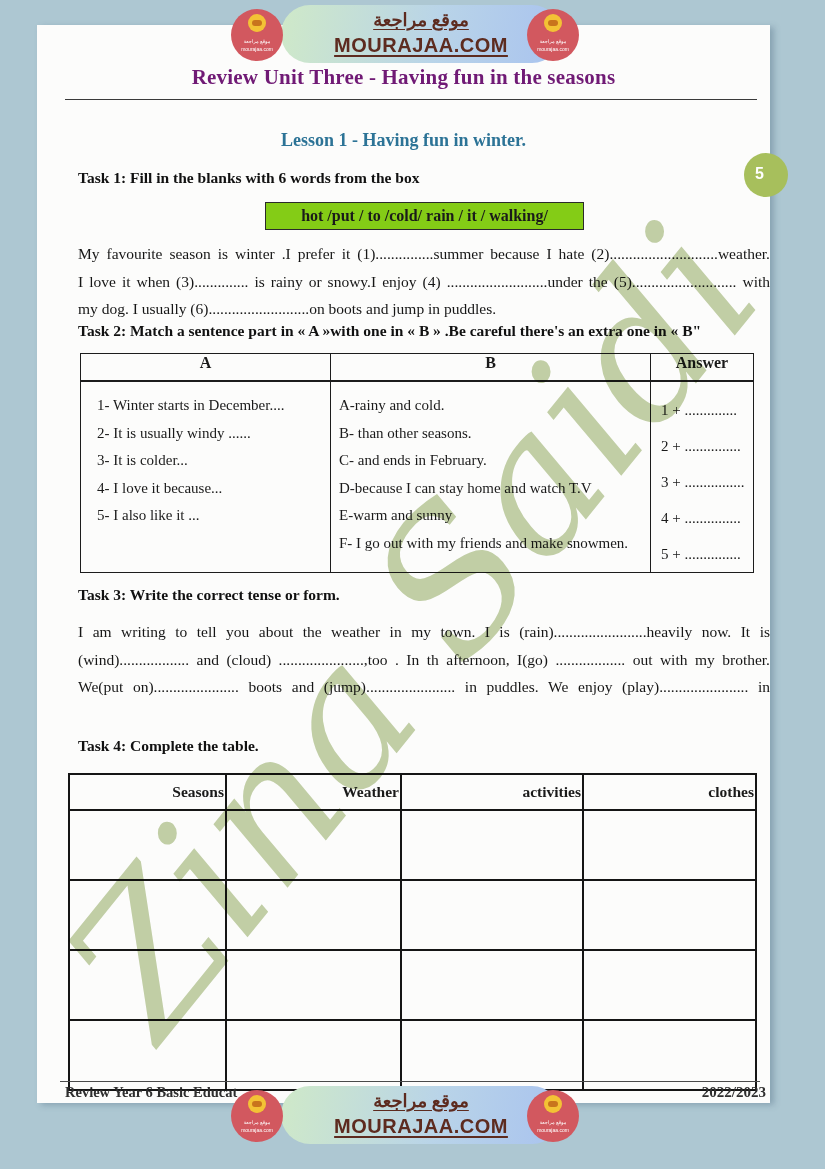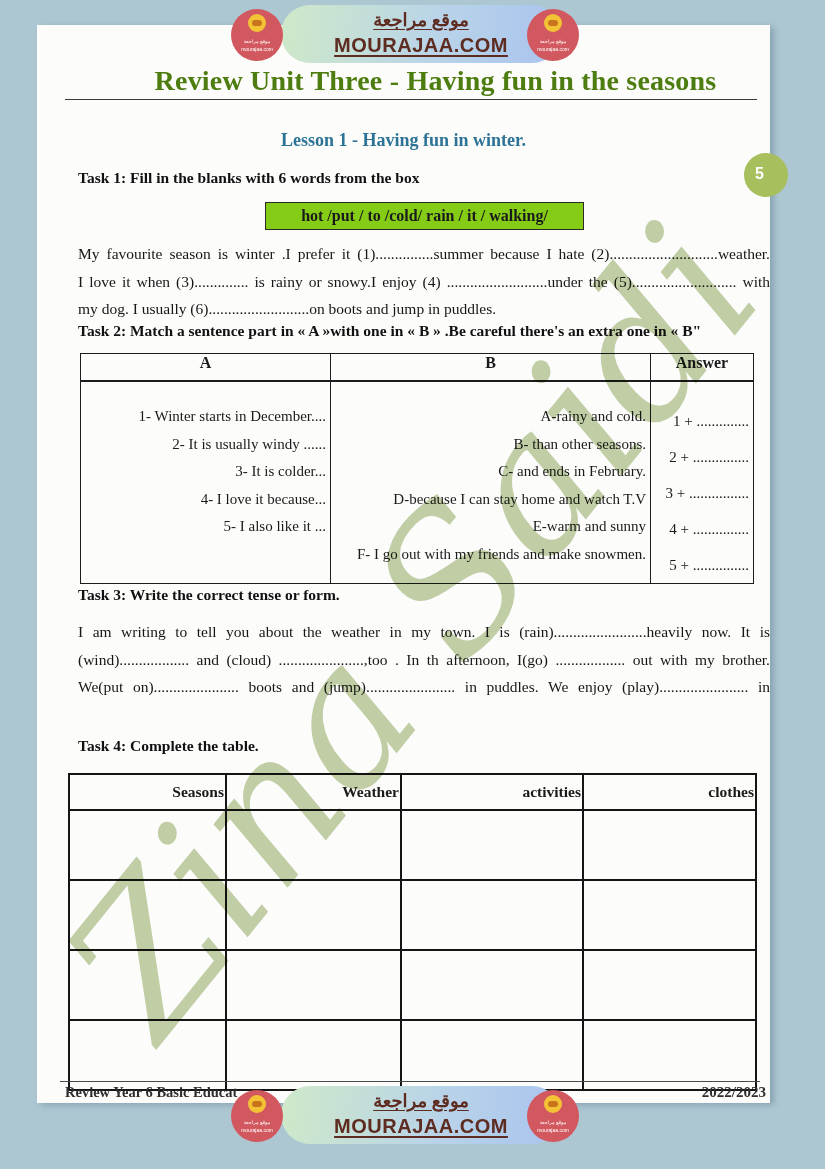--- a/index.html
+++ b/index.html
@@ -8,21 +8,21 @@
     background:#adc7d2;overflow:hidden;
     font-family:"Liberation Serif","DejaVu Serif",serif;color:#1a1a1a;
   }
   #page{
     position:absolute;left:37px;top:25px;width:733px;height:1078px;
     background:#fcfcfb;box-shadow:4px 2px 6px rgba(90,120,140,.45);
   }
   
   .doc-title{
     position:absolute;top:40px;left:0;width:100%;text-align:center;
-    font-size:28px;font-weight:bold;color:#4d7c0f;letter-spacing:.2px;padding-left:32px;
+    font-size:21px;font-weight:bold;color:#701a75;letter-spacing:.2px;
   }
   .title-rule{position:absolute;top:74px;left:28px;width:692px;height:0;border-top:1.6px solid #3a3a3a;}
   .lesson-title{
     position:absolute;top:105px;left:0;width:100%;text-align:center;
     font-size:18px;font-weight:bold;color:#2c7396;
   }
   
   .task-heading{position:absolute;left:41px;font-size:15.5px;font-weight:bold;color:#111;}
   .para{position:absolute;left:41px;width:692px;font-size:15.5px;line-height:27.5px;color:#161616;}
   .para .ln{white-space:normal;}
@@ -32,21 +32,21 @@
     border:1.6px solid #2a2a2a;text-align:center;font-size:16px;font-weight:bold;
     line-height:25px;background:#84cc16;
   }
   
   .t2-table{
     position:absolute;left:43px;top:328px;width:673px;height:215px;
     border-collapse:collapse;table-layout:fixed;font-size:15px;
   }
   .t2-table th,.t2-table td{border:1.8px solid #1c1c1c;padding:0;vertical-align:top;}
   .t2-table th{height:26px;font-size:16px;font-weight:bold;text-align:center;border-bottom-width:2.4px;}
-  .cell-lines{padding:21px 4px 0 16px;text-align:right;}
+  .cell-lines{padding:10px 4px 0 16px;}
   .cell-lines div{line-height:27.6px;white-space:nowrap;overflow:hidden;}
   .cell-lines.b-col{padding-left:8px;}
   .cell-lines.ans-col{padding-left:10px;}
   .cell-lines.ans-col div{line-height:36px;}
   
   .t4-table{
     position:absolute;left:31px;top:748px;width:687px;height:305px;
     border-collapse:collapse;table-layout:fixed;font-size:15.5px;
   }
   .t4-table th,.t4-table td{border:2px solid #151515;}

